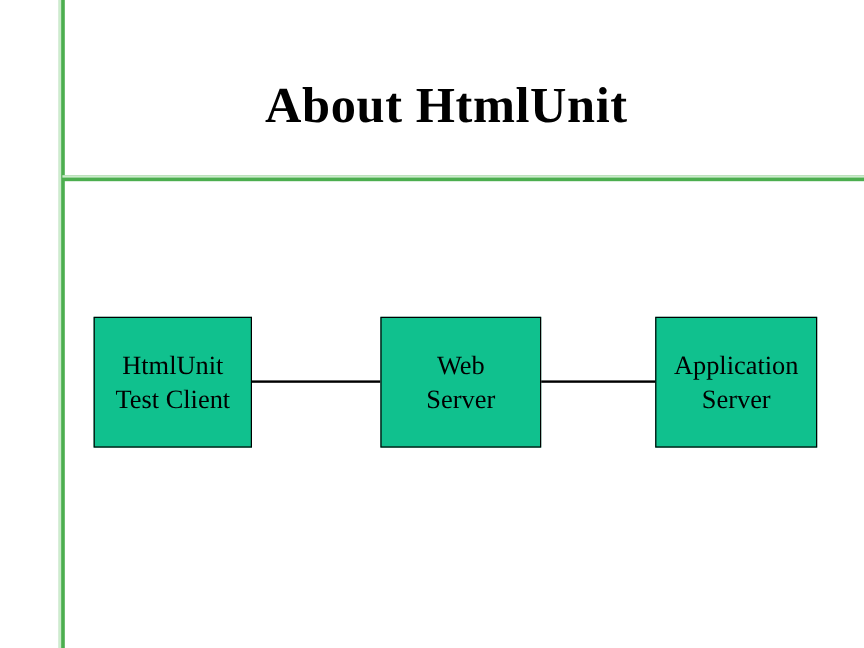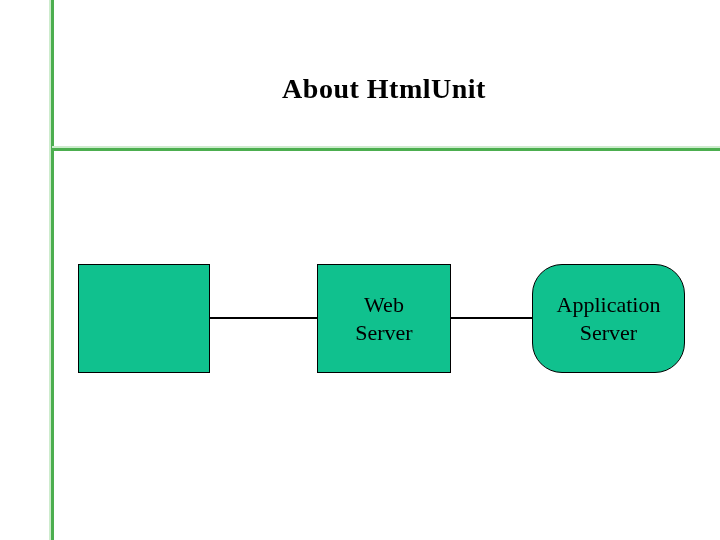--- a/index.html
+++ b/index.html
@@ -35,27 +35,27 @@
     position: absolute;
     left: 52px;
     top: 146px;
     width: 668px;
     height: 3px;
     background: #4cae4f;
     border-top: 2px solid #cdeccd;
   }
   .slide-title {
     position: absolute;
-    left: 54px;
+    left: 42px;
     top: 66px;
     width: 660px;
     margin: 0;
     text-align: center;
     font-family: "Liberation Serif", serif;
-    font-size: 28px;
+    font-size: 42px;
     font-weight: bold;
     color: #000000;
     line-height: 46px;
     letter-spacing: 0.5px;
     white-space: nowrap;
   }
   .node {
     position: absolute;
     top: 264px;
     height: 109px;
@@ -67,41 +67,43 @@
     align-items: center;
     justify-content: center;
     font-family: "Liberation Serif", serif;
     font-size: 22px;
     line-height: 28px;
     color: #000000;
     text-align: center;
   }
   .node-1 { left: 78px;  width: 132px; }
   .node-2 { left: 317px; width: 134px; justify-content: center; }
-  .node-3 { left: 532px; width: 153px; border-radius: 30px; }
+  .node-3 { left: 546px; width: 135px; }
   .connector {
     position: absolute;
     top: 317px;
     height: 2px;
     background: #000000;
   }
   .conn-1 { left: 210px; width: 107px; }
   .conn-2 { left: 451px; width: 101px; }
 </style>
 </head>
 <body>
 
 <div class="slide">
 
   <div class="v-accent"></div>
   <div class="h-accent"></div>
 
   <h1 class="slide-title">About HtmlUnit</h1>
 
   <div class="node node-1">
+    <span>HtmlUnit</span>
+    <span>Test Client</span>
   </div>
 
   <div class="connector conn-1"></div>
 
   <div class="node node-2">
     <span>Web</span>
     <span>Server</span>
   </div>
 
   <div class="connector conn-2"></div>

